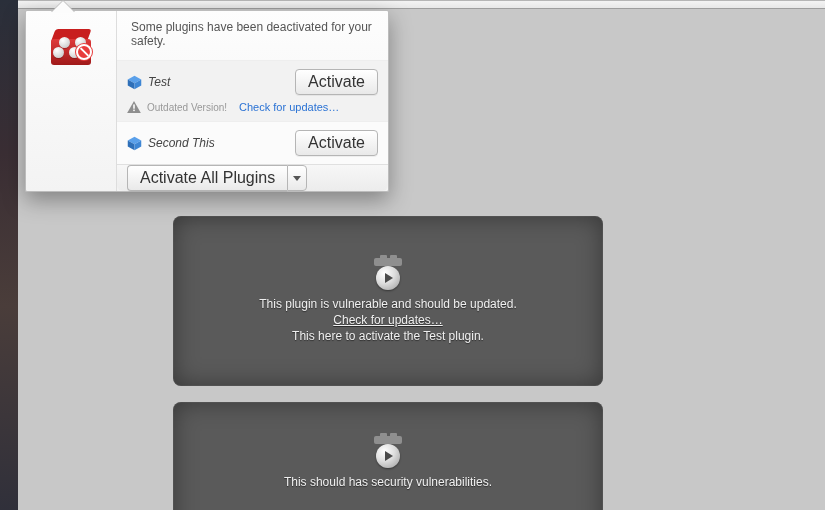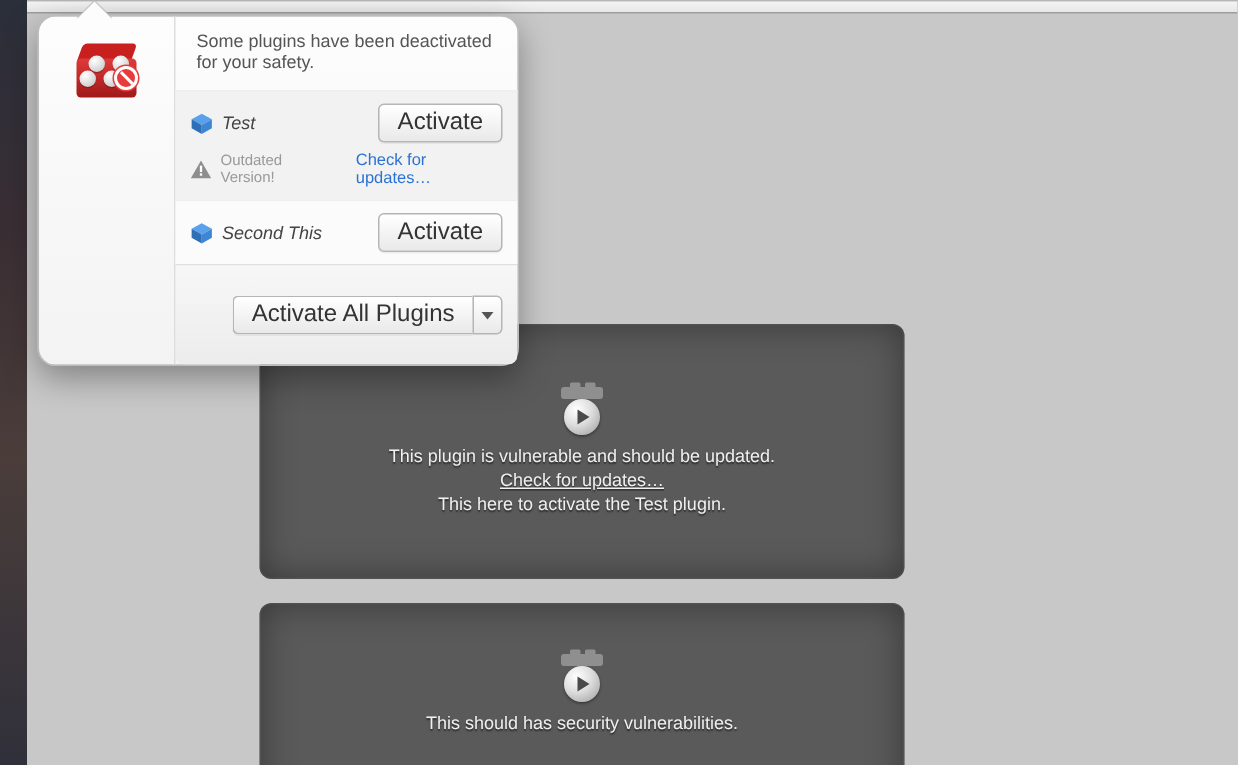--- a/index.html
+++ b/index.html
@@ -26,24 +26,24 @@
   .toolbar {
     position: absolute;
     top: 0; left: 0; right: 0; height: 8px;
     background: linear-gradient(#f3f3f3,#e7e7e7);
     border-bottom: 1px solid #9d9d9d;
   }
 
   
   .popover {
     position: absolute;
-    left: 25px; top: 10px; width: 321px;
+    left: 25px; top: 10px; width: 364px;
     background: linear-gradient(#fdfdfd,#f3f3f3);
     border: 1px solid #bcbcbc;
-    border-radius: 12px;
+    border-radius: 2px;
     box-shadow: 0 8px 22px rgba(0,0,0,.35);
     z-index: 10;
   }
   .popover-arrow {
     position: absolute;
     top: -10px; left: 25px;
     width: 0; height: 0;
     border-left: 12px solid transparent;
     border-right: 12px solid transparent;
     border-bottom: 12px solid #fcfcfc;
@@ -105,22 +105,22 @@
   }
   .plugin-sub { display:flex; align-items:center; margin-top:6px; }
   .warn {
     width:14px;height:12px;margin-right:6px;
   }
   .warn svg{width:14px;height:12px;display:block}
   .sub-text{ font-size:10px; color:#999;}
   .link{ color:#2a72d4; margin-left:12px; font-size:11px; cursor:pointer;}
   .pop-footer{
     border-top:1px solid #e0e0e0;
-    padding:20px 10px;
-    display:flex;justify-content:flex-end;
+    padding:0 10px;
+    display:flex;justify-content:flex-start;
     background:linear-gradient(#f7f7f7,#ececec);
     border-bottom-left-radius:6px;border-bottom-right-radius:6px;
   }
   .split-btn{display:flex}
   .split-btn .btn{border-top-right-radius:0;border-bottom-right-radius:0;border-right:0;}
   .split-btn .caret{
     background:linear-gradient(#fff,#e9e9e9);
     border:1px solid #b5b5b5;border-top-right-radius:4px;border-bottom-right-radius:4px;
     width:20px;display:flex;align-items:center;justify-content:center;cursor:pointer;
   }

